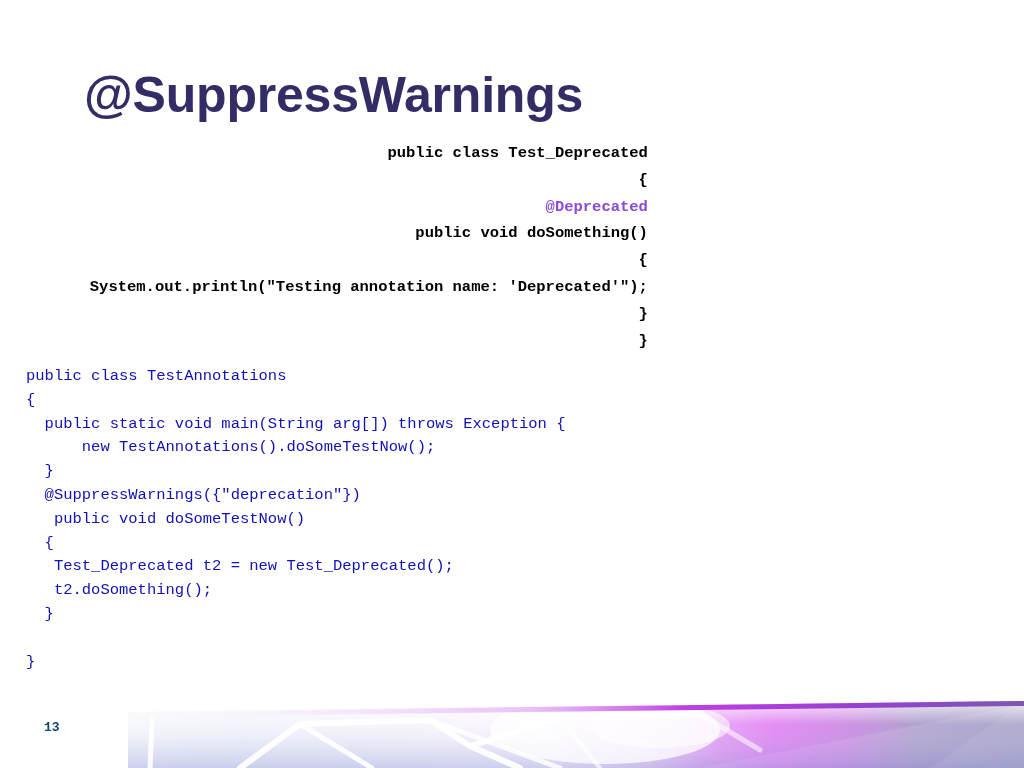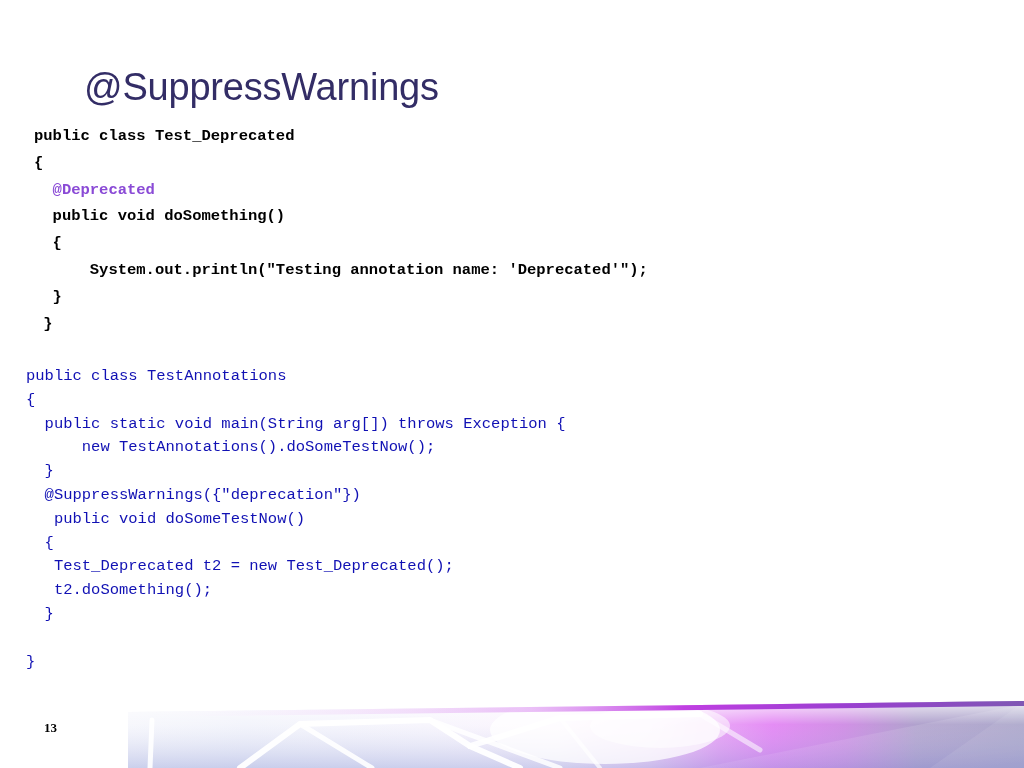--- a/index.html
+++ b/index.html
@@ -21,41 +21,42 @@
     inset: 0;
     background: #ffffff;
   }
 
   
   #slide-title {
     position: absolute;
     left: 84px;
     top: 66px;
     font-family: "Liberation Sans", sans-serif;
-    font-size: 38px;
-    font-weight: 400;
+    font-size: 50px;
+    font-weight: 700;
     color: #332d66;
     letter-spacing: -0.2px;
     white-space: pre;
   }
 
   
   .code-block {
     position: absolute;
     font-family: "Liberation Mono", "DejaVu Sans Mono", monospace;
     white-space: pre;
   }
 
   #code-block-deprecated {
     left: 34px;
-    top: 123px;
+    top: 140px;
     font-size: 15.5px;
     font-weight: 700;
     color: #000000;
     line-height: 26.8px;
+    text-align: right;
   }
   #code-block-deprecated .line {
     white-space: pre;
     height: 26.8px;
   }
   #code-block-deprecated .annotation {
     color: #8a4ad6;
   }
 
   #code-block-annotations {
@@ -72,24 +73,24 @@
   }
   #code-block-annotations .line.blank {
     height: 23.8px;
   }
 
   
   #slide-number {
     position: absolute;
     left: 44px;
     top: 721px;
-    font-family: Liberation Serif, serif;
+    font-family: Liberation Mono, monospace;
     font-size: 13px;
     font-weight: 700;
-    color: #000000;
+    color: #0c4a6e;
     line-height: 1;
   }
 
   
   #footer-banner {
     position: absolute;
     left: 0;
     top: 690px;
     width: 1024px;
     height: 78px;

